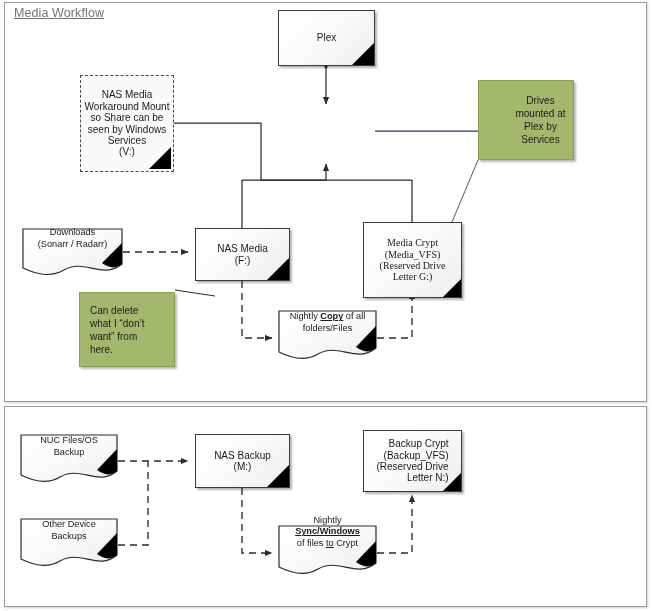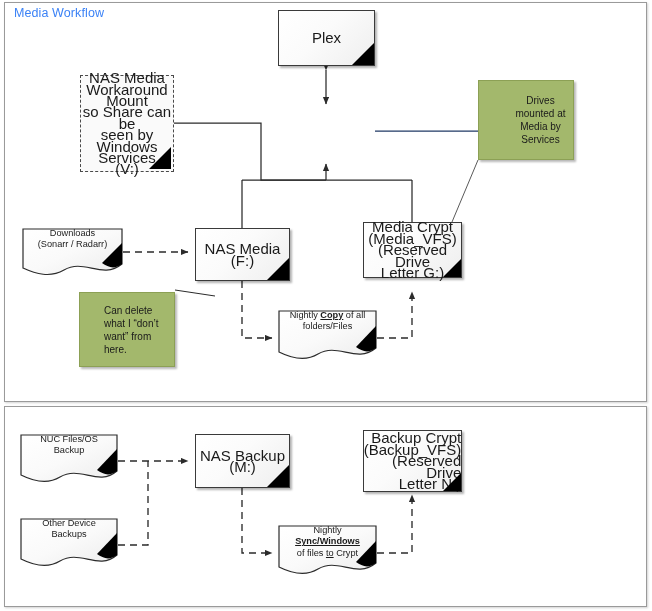--- a/index.html
+++ b/index.html
@@ -2,47 +2,47 @@
 <html><head>
 <meta charset="utf-8">
 <style>
   html,body{margin:0;padding:0;background:#ffffff;}
   body{width:652px;height:611px;font-family:"Liberation Sans",sans-serif;color:#1a1a1a;}
   #canvas{position:relative;width:652px;height:611px;overflow:hidden;background:#fff;}
 
   .panel{position:absolute;border:1px solid #9a9a9a;background:#fff;box-sizing:border-box;
          box-shadow:1px 1px 2px rgba(0,0,0,.18);}
 
-  #title{position:absolute;left:14px;top:6px;font-size:12.5px;color:#3b82f6;letter-spacing:.1px;}
+  #title{position:absolute;left:14px;top:6px;font-size:12.5px;color:#737373;letter-spacing:.1px;text-decoration:underline;}
 
   
   .node{position:absolute;box-sizing:border-box;display:flex;align-items:center;
-        justify-content:center;text-align:center;font-size:15px;line-height:11.4px;
+        justify-content:center;text-align:center;font-size:10px;line-height:11.4px;
         color:#1a1a1a;}
 
   .rect{border:1px solid #3a3a3a;
         background:linear-gradient(135deg,#ffffff 0%,#fbfbfb 45%,#eeeeee 100%);
         box-shadow:1.5px 1.5px 2px rgba(0,0,0,.30);}
 
   .dashedbox{border:1.6px dashed #4a4a4a;background:#fafafa;}
 
   .green{background:#a3b86c;border:1px solid #8ca055;color:#1a1a1a;
          box-shadow:1.5px 1.5px 2px rgba(0,0,0,.28);font-size:10px;line-height:13px;}
 
   
   .fold{position:absolute;right:0;bottom:0;width:0;height:0;border-style:solid;
         border-width:0 0 22px 22px;border-color:transparent transparent #000 transparent;}
   .fold.sm{border-width:0 0 18px 18px;}
 
   
   .docshape{position:absolute;}
   .docshape svg{position:absolute;left:0;top:0;overflow:visible;}
-  .doctext{position:absolute;left:0;top:0;width:100%;display:flex;align-items:flex-start;
+  .doctext{position:absolute;left:0;top:0;width:100%;display:flex;align-items:flex-end;
            justify-content:center;text-align:center;font-size:9.2px;line-height:11.4px;
-           padding:0 5px;box-sizing:border-box;}
+           padding:12px 5px;box-sizing:border-box;}
 
   .u{text-decoration:underline;font-weight:bold;}
   .u2{text-decoration:underline;}
 
   svg.wires{position:absolute;left:0;top:0;width:652px;height:611px;overflow:visible;}
 </style>
 </head>
 <body>
 
 <div id="canvas">
@@ -112,21 +112,21 @@
       <span>Services</span><br>
       <span>(V:)</span>
     </span>
     <span class="fold" style="right:2px;bottom:2px;"></span>
   </div>
 
   <div class="node green" style="left:478px;top:80px;width:96px;height:80px;">
     <span style="display:block;margin-left:29px;">
       <span>Drives</span><br>
       <span>mounted at</span><br>
-      <span>Media by</span><br>
+      <span>Plex by</span><br>
       <span>Services</span>
     </span>
   </div>
 
   <div class="docshape" style="left:22px;top:228px;width:101px;height:48px;">
     <svg width="101" height="48" viewBox="0 0 101 48">
       <defs>
         <linearGradient id="gdoc1" x1="0" y1="0" x2="1" y2="1">
           <stop offset="0" stop-color="#ffffff"></stop>
           <stop offset="0.5" stop-color="#fafafa"></stop>
@@ -145,32 +145,32 @@
   </div>
 
   <div class="node rect" style="left:195px;top:228px;width:95px;height:53px;">
     <span style="display:block;">
       <span>NAS Media</span><br>
       <span>(F:)</span>
     </span>
     <span class="fold"></span>
   </div>
 
-  <div class="node rect" style="left:363px;top:222px;width:99px;height:56px;">
+  <div class="node rect" style="left:363px;top:222px;width:99px;height:76px;font-family:Liberation Serif, serif;">
     <span style="display:block;">
       <span>Media Crypt</span><br>
       <span>(Media_VFS)</span><br>
       <span>(Reserved Drive</span><br>
       <span>Letter G:)</span>
     </span>
     <span class="fold sm"></span>
   </div>
 
   <div class="node green" style="left:79px;top:292px;width:96px;height:75px;justify-content:flex-start;
-              text-align:left;padding-left:24px;box-sizing:border-box;font-size:10px;">
+              text-align:left;padding-left:10px;box-sizing:border-box;font-size:10px;">
     <span style="display:block;">
       <span>Can delete</span><br>
       <span>what I “don’t</span><br>
       <span>want” from</span><br>
       <span>here.</span>
     </span>
   </div>
 
   <div class="docshape" style="left:20px;top:434px;width:98px;height:50px;">
     <svg width="98" height="50" viewBox="0 0 98 50">

